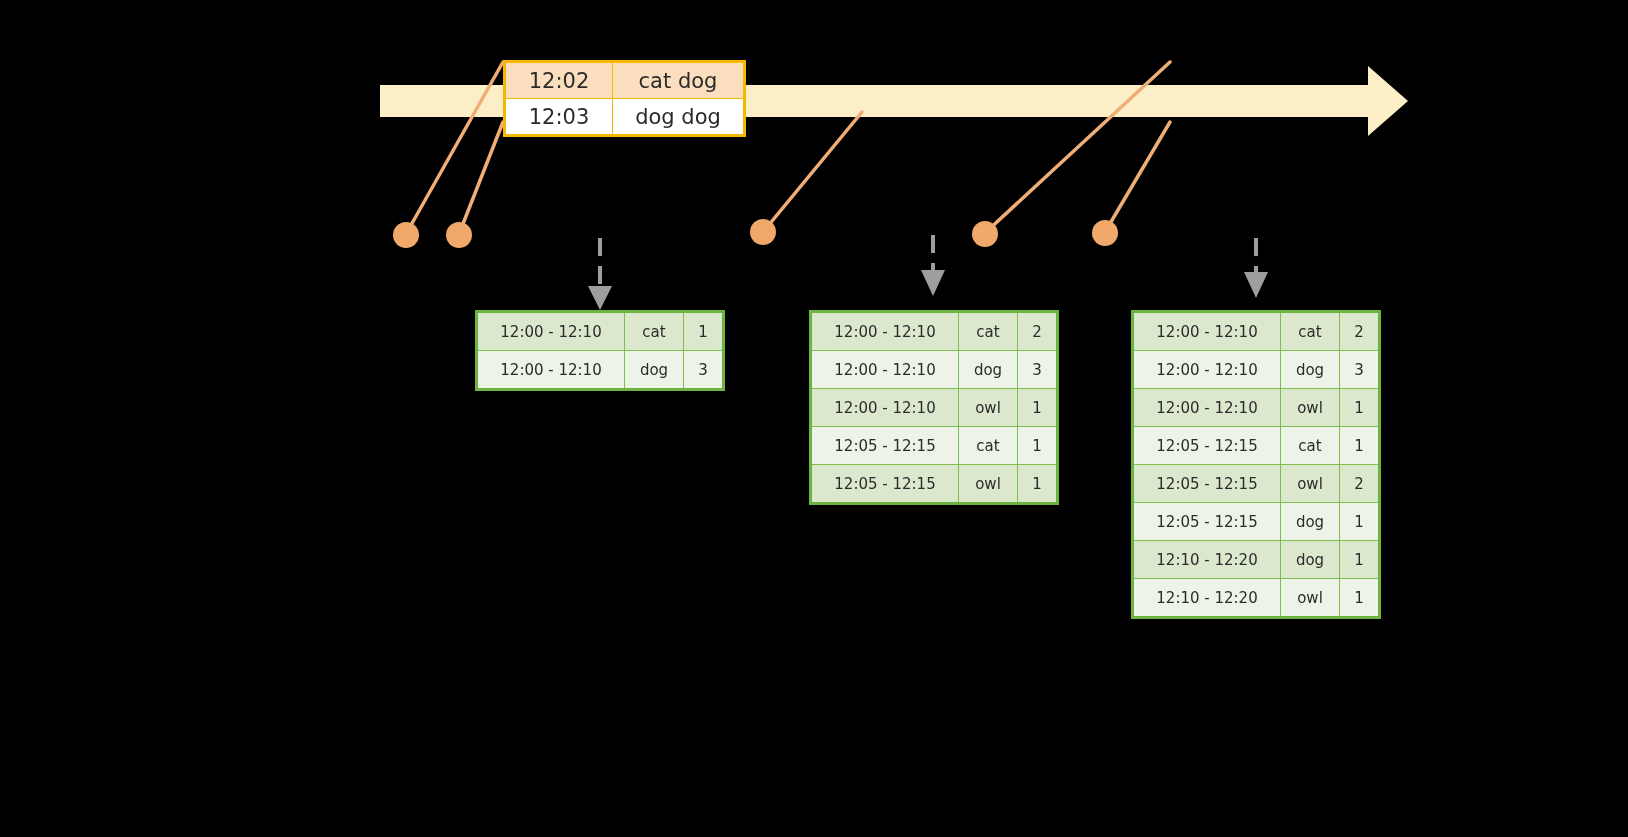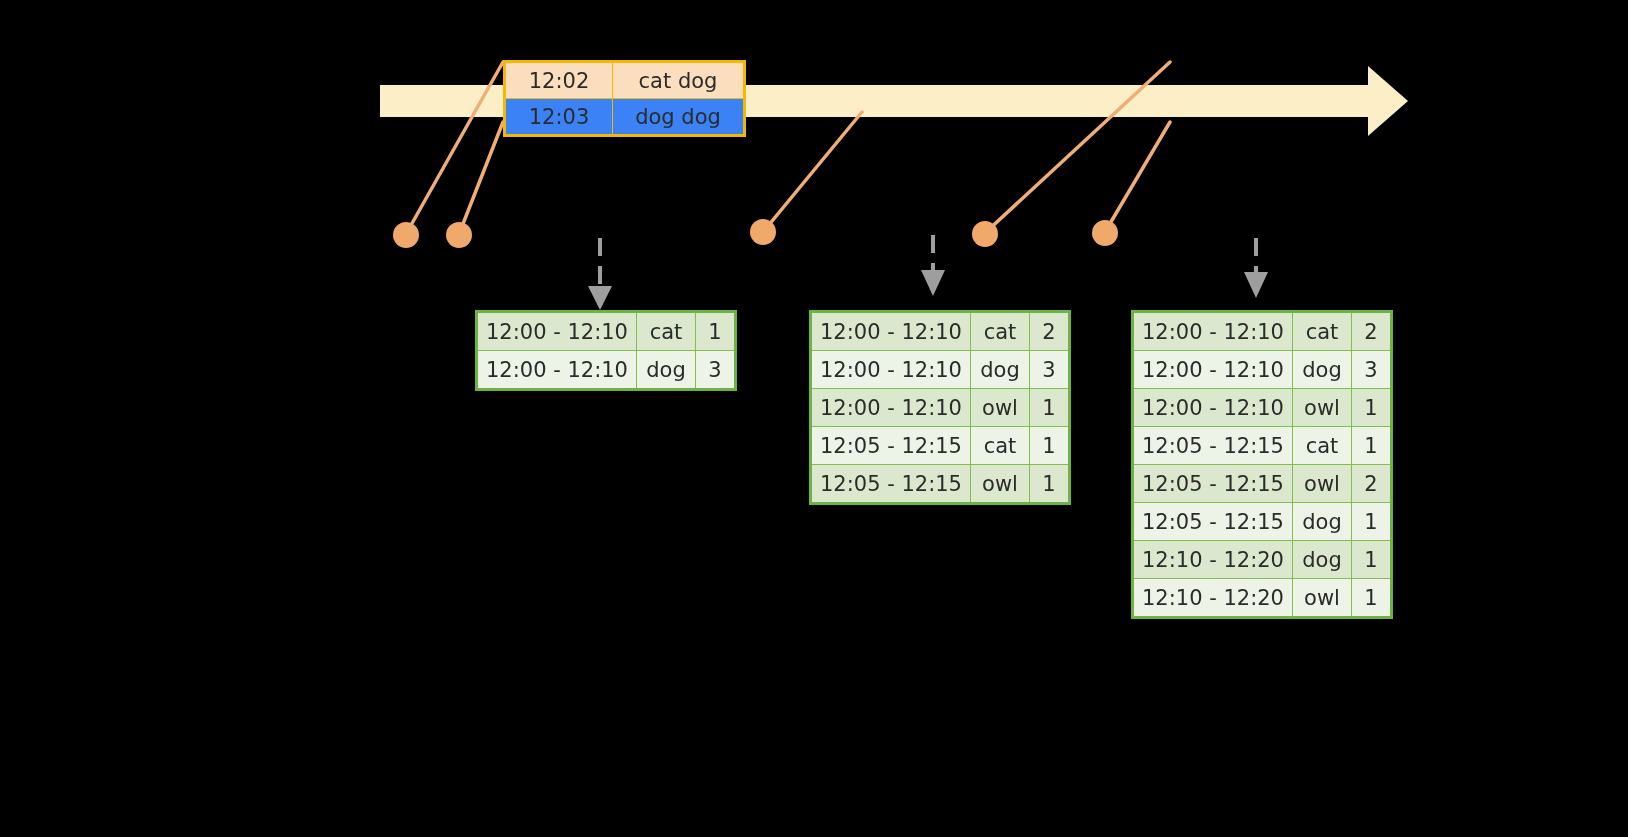--- a/index.html
+++ b/index.html
@@ -36,34 +36,34 @@
     border: 1.5px solid #F5B800;
     font-size: 21px;
     color: #2b2b2b;
     text-align: center;
     height: 33px;
     padding: 1px 10px;
     white-space: nowrap;
     font-family: "DejaVu Sans", "Liberation Sans", sans-serif;
   }
   .event-table tr.row-a td { background: #FBDEBD; }
-  .event-table tr.row-b td { background: #3b82f6; }
+  .event-table tr.row-b td { background: #ffffff; }
   .ev-time { width: 86px; }
   .ev-words { width: 110px; }
 
   
   .result-table {
     position: absolute;
     border-collapse: collapse;
     border: 3px solid #6CB33F;
     background: #E9F2E0;
   }
   .result-table td {
     border: 1.5px solid #7FBF4D;
-    font-size: 21px;
+    font-size: 15px;
     color: #2b2b2b;
     text-align: center;
     height: 33px;
     padding: 2px 8px;
     white-space: nowrap;
     font-family: "DejaVu Sans", "Liberation Sans", sans-serif;
     margin-left: 29px;
   }
   .result-table tr.shade-a td { background: #DCE8CE; }
   .result-table tr.shade-b td { background: #EDF3E6; }

